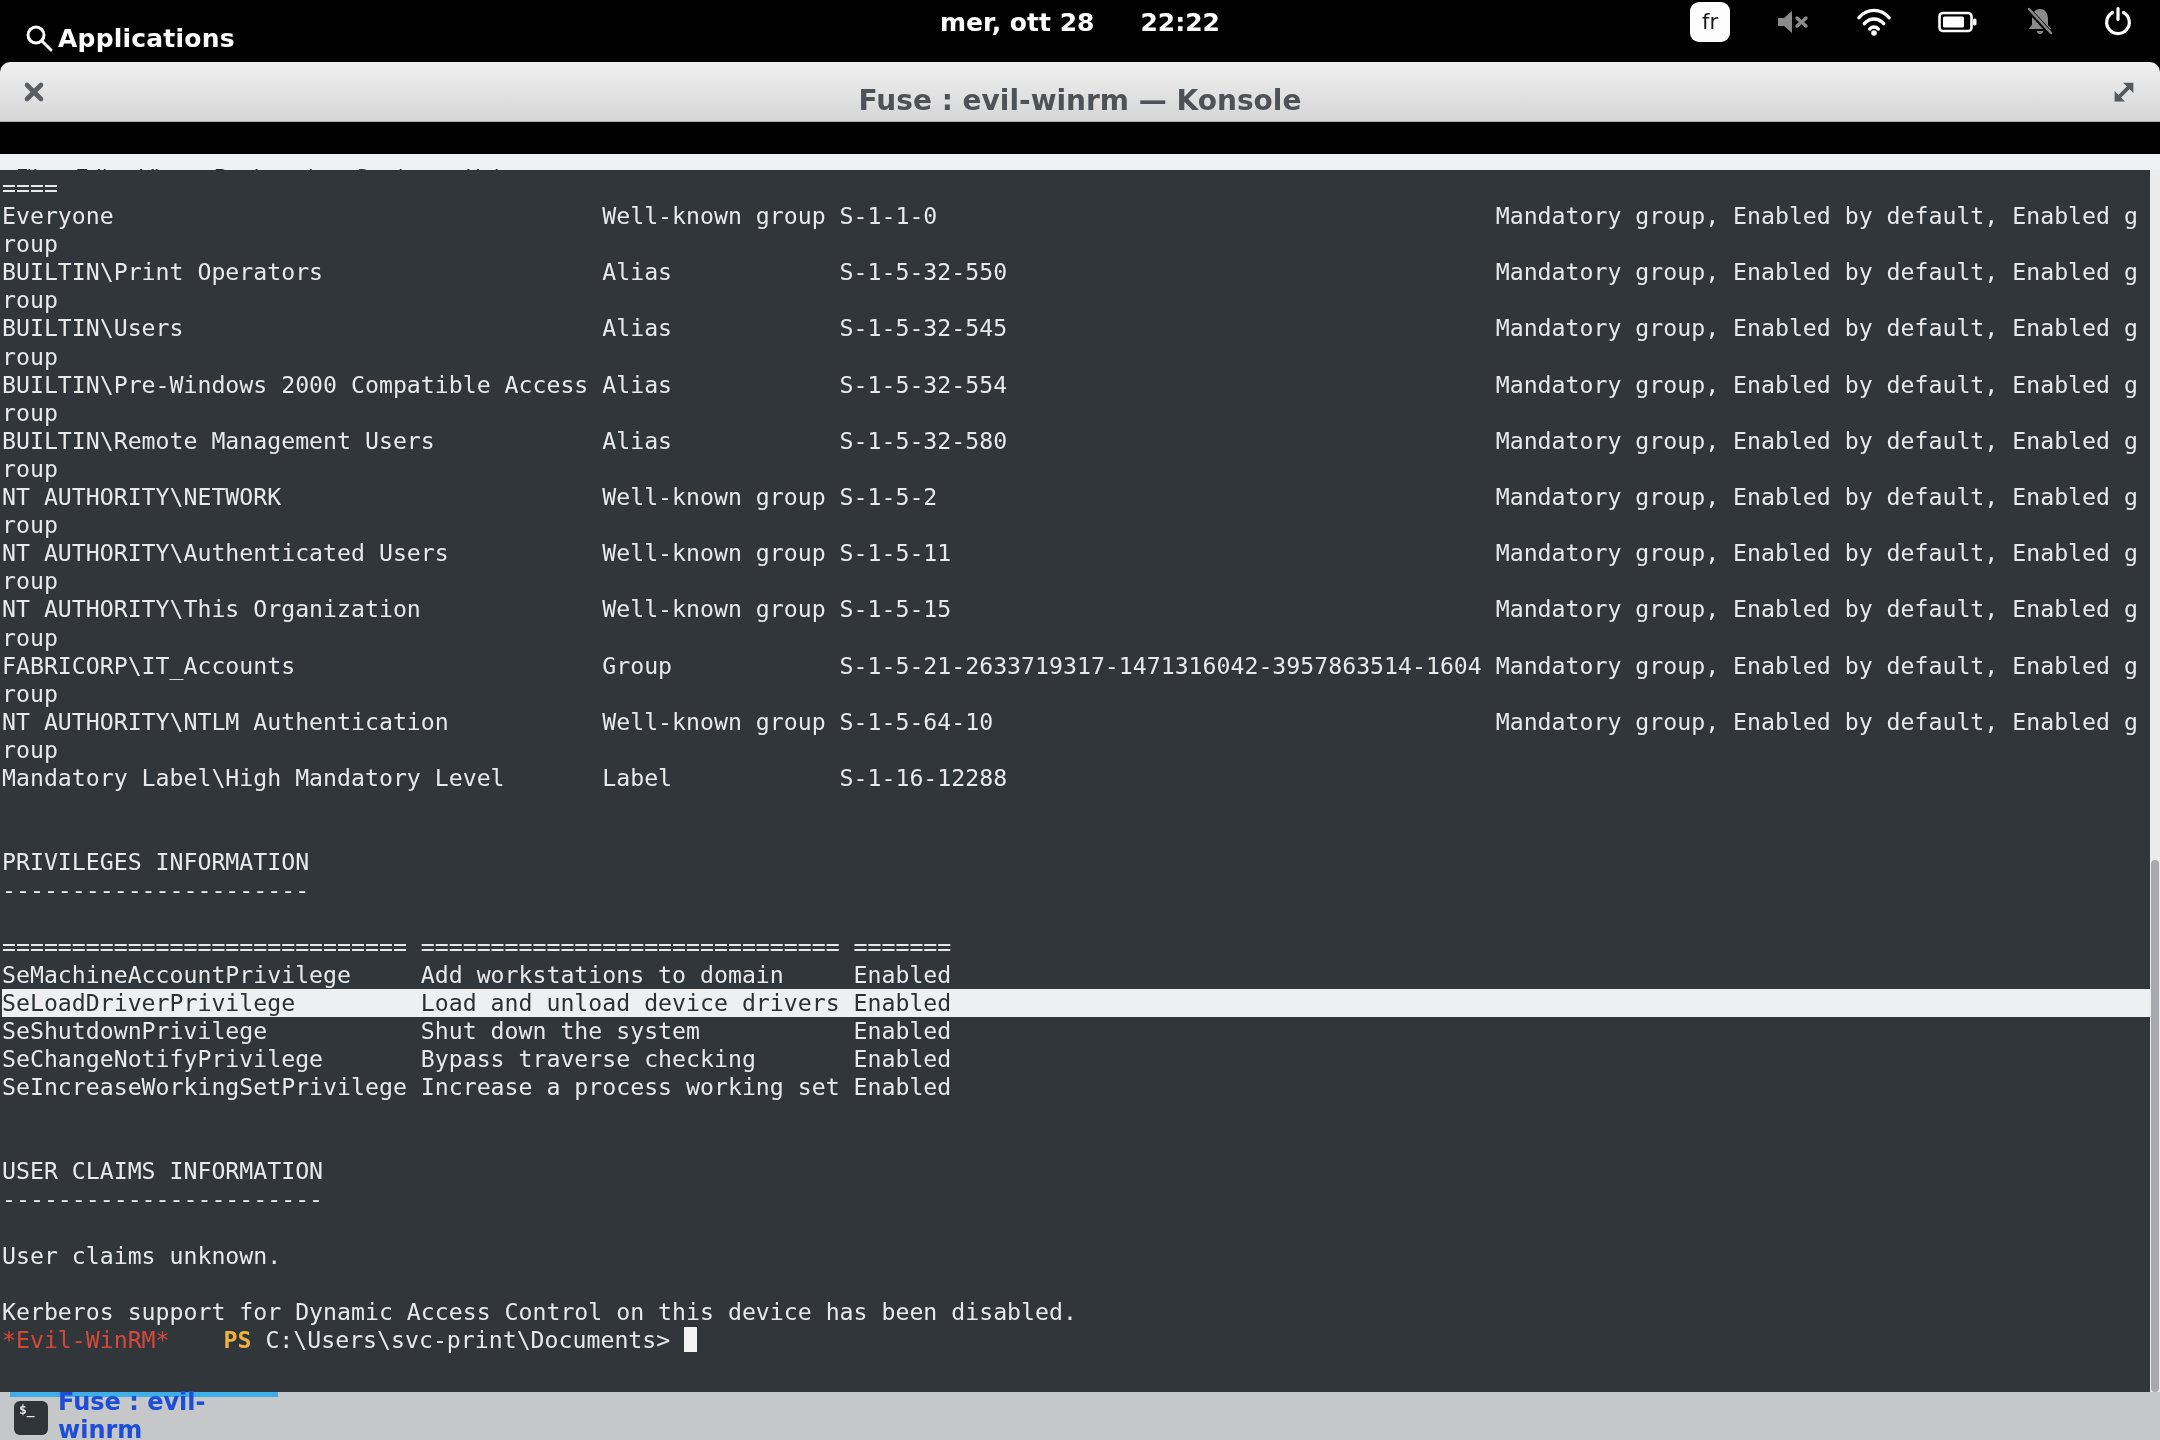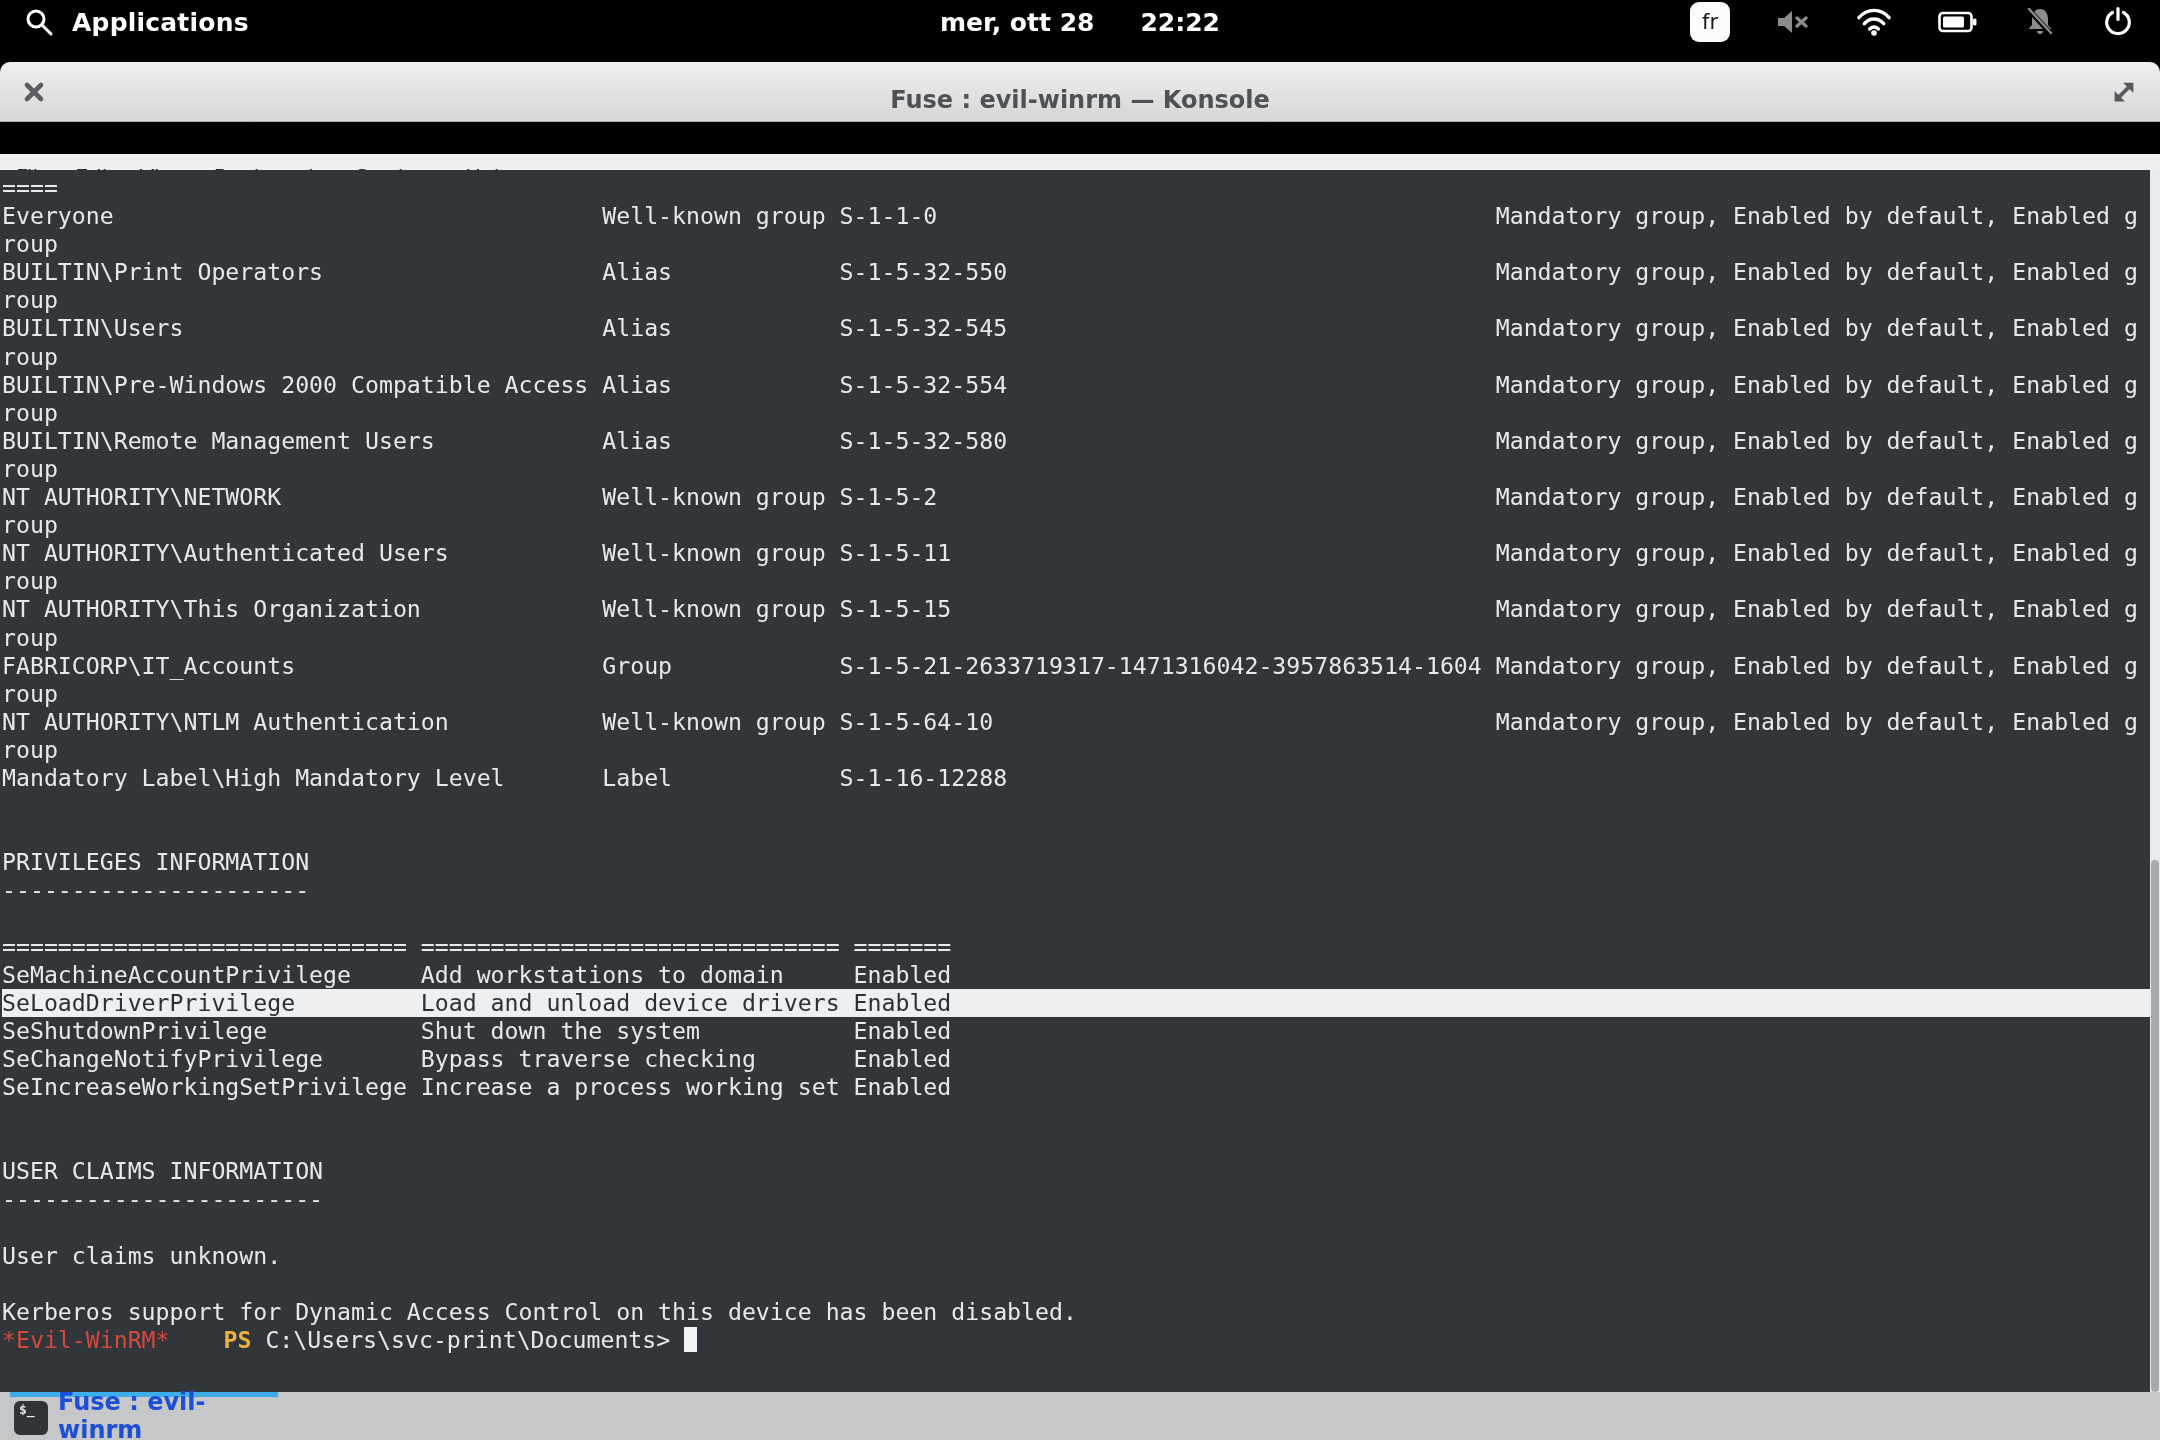--- a/index.html
+++ b/index.html
@@ -7,40 +7,40 @@
   body {
     position:relative; overflow:hidden; background:#000;
     font-family:"DejaVu Sans", sans-serif;
   }
 
   
   .panel {
     position:absolute; top:0; left:0; width:2160px; height:44px;
     background:#000; color:#fff;
   }
-  .panel-left { position:absolute; left:24px; top:0; height:44px; display:flex; align-items:center; gap:18px; }
+  .panel-left { position:absolute; left:24px; top:16px; height:44px; display:flex; align-items:center; gap:4px; }
   .app-label { font-size:25px; font-weight:bold; letter-spacing:.2px; }
   .clock { position:absolute; left:50%; top:0; transform:translateX(-50%); height:44px;
            display:flex; align-items:center; gap:46px; font-size:25px; font-weight:bold; }
   .tray { position:absolute; right:26px; top:0; height:44px; display:flex; align-items:center; gap:46px; }
   .kbd-box { width:40px; height:40px; background:#fcfcfc; border-radius:9px; color:#16191c;
              display:flex; align-items:center; justify-content:center; font-size:21px; font-weight:500; }
   .tray svg, .panel-left svg { display:block; }
 
   
   .titlebar {
     position:absolute; top:62px; left:0; width:2160px; height:60px;
     background:linear-gradient(#f0f0f0,#d6d6d6);
     border-bottom:1px solid #b3b3b3;
     border-radius:10px 10px 0 0;
   }
   .titlebar .win-title {
     position:absolute; left:0; right:0; top:0; height:76px;
     display:flex; align-items:center; justify-content:center;
-    font-size:24px; font-weight:bold; color:#4e5256;
+    font-size:28px; font-weight:bold; color:#4e5256;
   }
   .tb-btn { position:absolute; top:14px; width:32px; height:32px; display:flex; align-items:center; justify-content:center; cursor:default; }
   .tb-close { left:18px; }
   .tb-max { right:20px; }
 
   
   .menubar {
     position:absolute; top:122px; left:0; width:2160px; height:48px;
     background:#eff0f1; display:flex; align-items:center; padding-left:4px;
     font-size:21px; color:#26292c;margin-top:32px;

